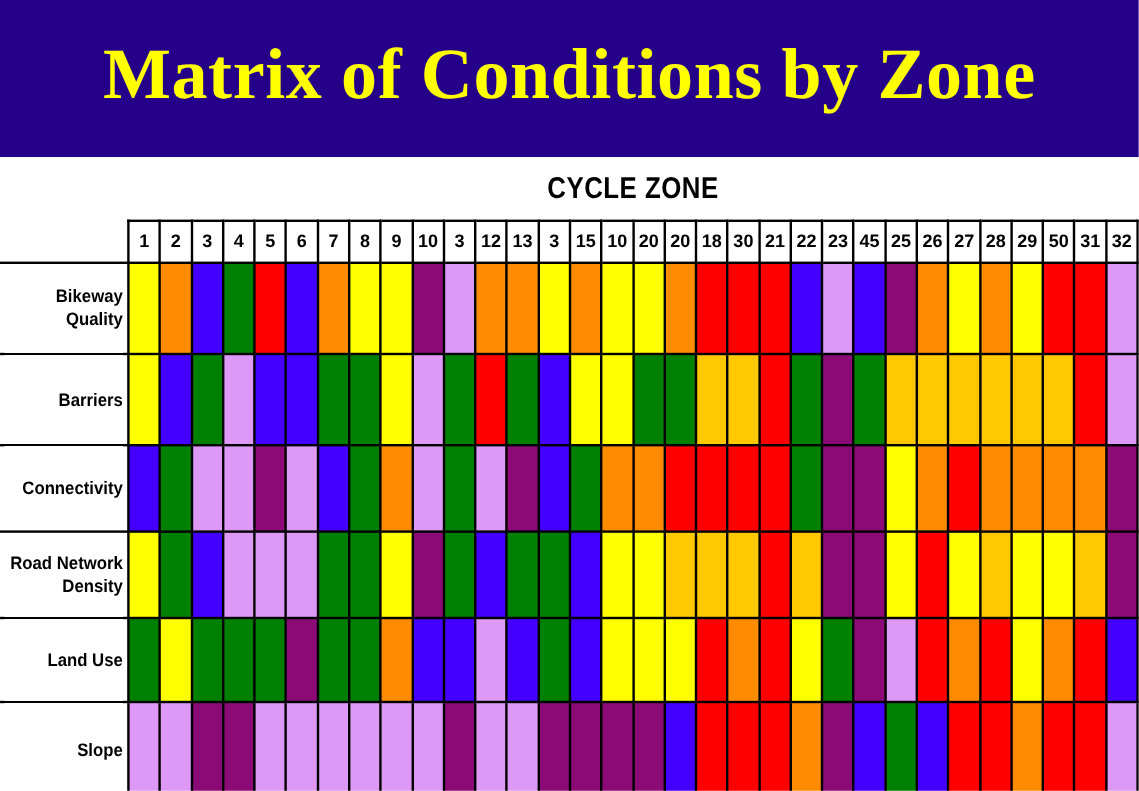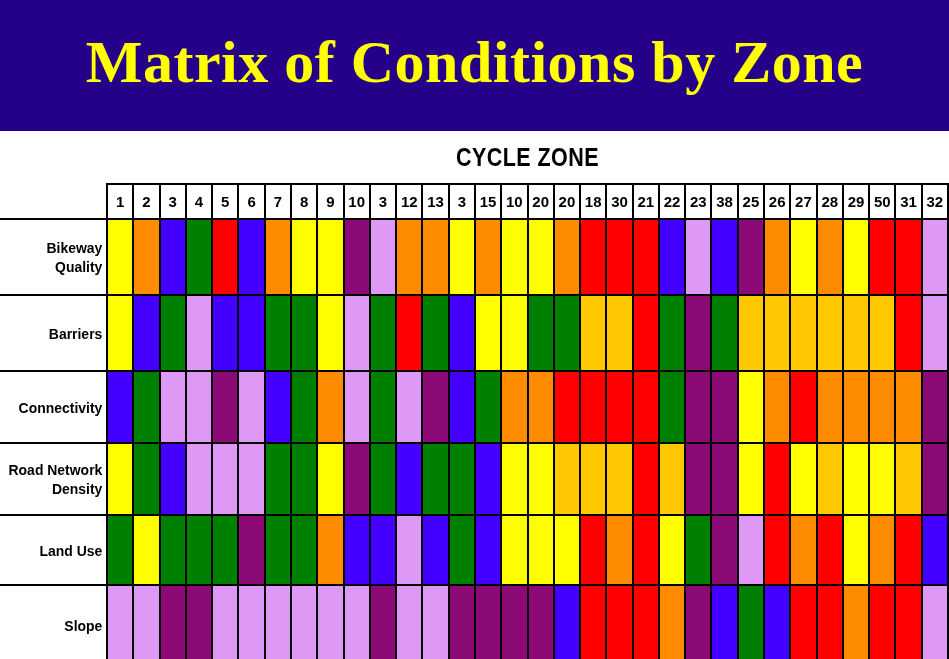--- a/index.html
+++ b/index.html
@@ -173,21 +173,21 @@
             <th class="colhead-cell">3</th>
             <th class="colhead-cell">15</th>
             <th class="colhead-cell">10</th>
             <th class="colhead-cell">20</th>
             <th class="colhead-cell">20</th>
             <th class="colhead-cell">18</th>
             <th class="colhead-cell">30</th>
             <th class="colhead-cell">21</th>
             <th class="colhead-cell">22</th>
             <th class="colhead-cell">23</th>
-            <th class="colhead-cell">38</th>
+            <th class="colhead-cell">45</th>
             <th class="colhead-cell">25</th>
             <th class="colhead-cell">26</th>
             <th class="colhead-cell">27</th>
             <th class="colhead-cell">28</th>
             <th class="colhead-cell">29</th>
             <th class="colhead-cell">50</th>
             <th class="colhead-cell">31</th>
             <th class="colhead-cell">32</th>
           </tr>
           <tr class="r-bikeway">

